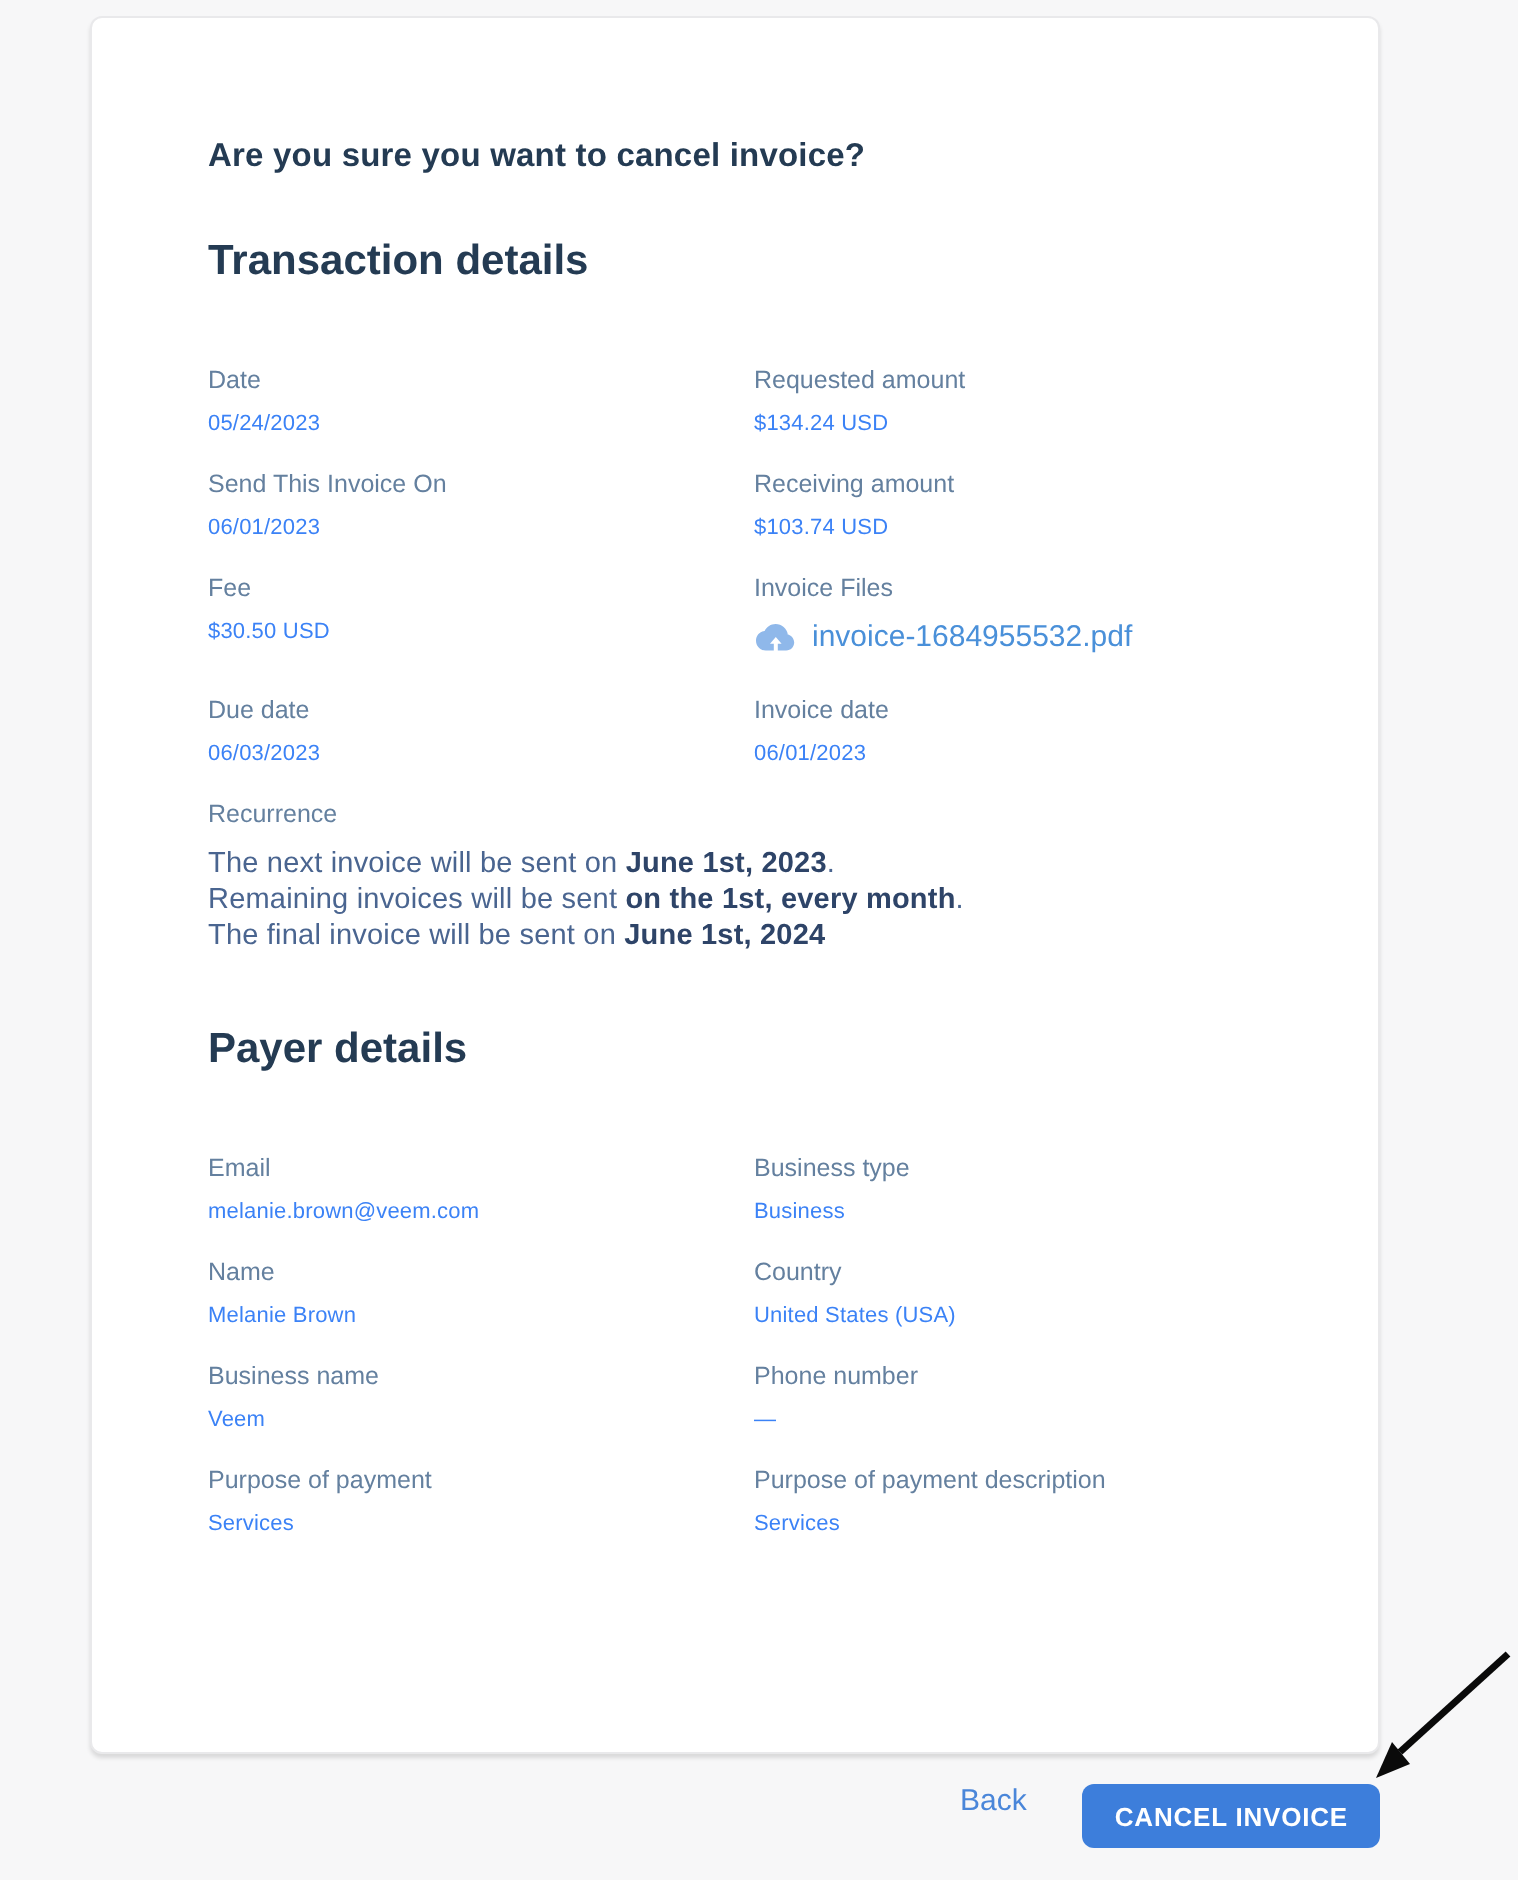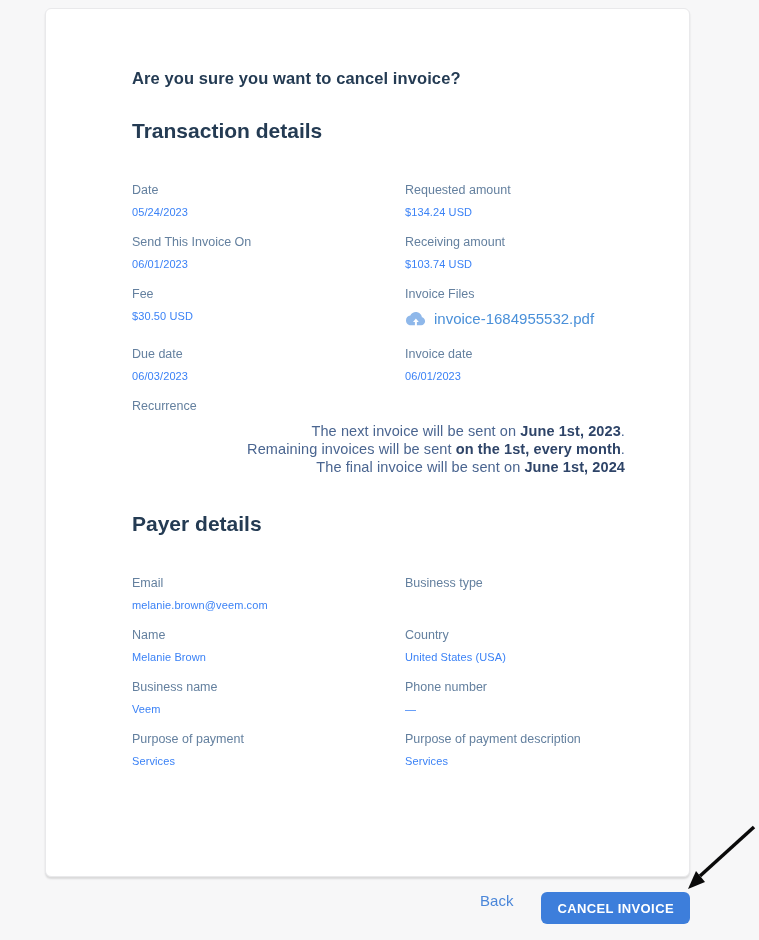--- a/index.html
+++ b/index.html
@@ -12,21 +12,21 @@
   }
   .card {
     position: absolute;
     left: 45px; top: 8px;
     width: 645px; height: 869px;
     background: #ffffff;
     border: 1px solid #e9e9eb;
     border-radius: 6px;
     box-shadow: 0 2px 2px rgba(0,0,0,0.12);
   }
-  .card-inner { padding: 60px 64px 0 58px; margin-left: 28px; }
+  .card-inner { padding: 60px 88px 0 58px; }
 
   .modal-title {
     font-size: 16.5px;
     font-weight: 700;
     color: #243b53;
     letter-spacing: 0.1px;
     margin-bottom: 31px;
   }
   .section-heading {
     font-size: 21px;
@@ -61,21 +61,20 @@
     text-decoration: none;
     cursor: pointer;
   }
   .cloud-icon { width: 21px; height: 15px; display: inline-block; }
 
   .recurrence-text {
     font-size: 14.5px;
     color: #4a6590;
     line-height: 18px;
     letter-spacing: 0.1px;
-    text-align: right;
   }
   .recurrence-text b { color: #2e4468; font-weight: 700; }
 
   .payer-heading { margin-top: 36px; }
 
   .footer {
     position: absolute;
     top: 892px;
     right: 69px;
     display: flex;
@@ -178,20 +177,21 @@
 
     <div class="section-heading payer-heading">Payer details</div>
 
     <div class="fields-grid">
       <div>
         <div class="field-label">Email</div>
         <div class="field-value">melanie.brown@veem.com</div>
       </div>
       <div>
         <div class="field-label">Business type</div>
+        <div class="field-value">Business</div>
       </div>
 
       <div>
         <div class="field-label">Name</div>
         <div class="field-value">Melanie Brown</div>
       </div>
       <div>
         <div class="field-label">Country</div>
         <div class="field-value">United States (USA)</div>
       </div>

